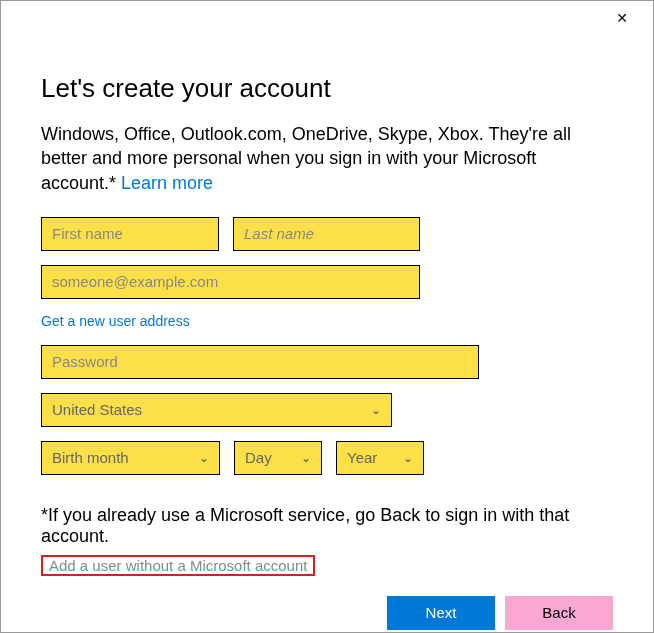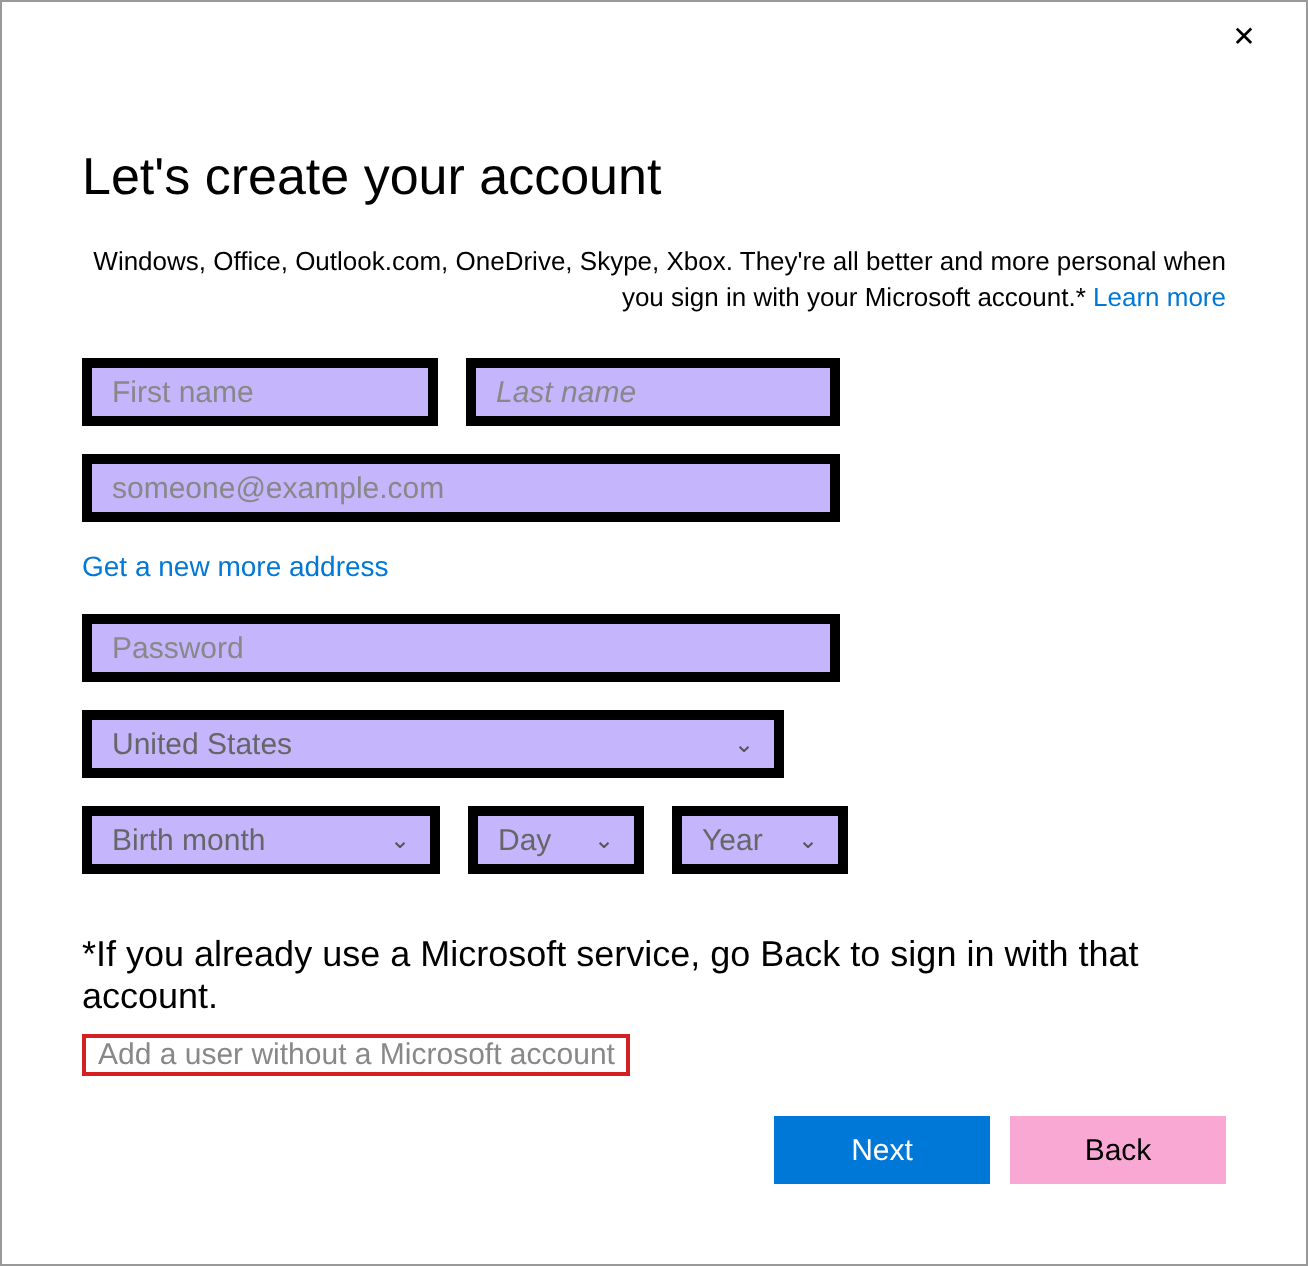--- a/index.html
+++ b/index.html
@@ -32,53 +32,52 @@
   .content {
     padding: 38px 40px 0 40px;
   }
   h1 {
     font-size: 26px;
     font-weight: 400;
     margin: 0 0 18px 0;
     color: #000;
   }
   .desc {
-    font-size: 13px;
+    font-size: 18px;
     color: #000;
     margin: 0 0 22px 0;
     line-height: 1.35;
-    text-align: right;
   }
   a.link {
     color: #0078d7;
     text-decoration: none;
   }
   .row {
     display: flex;
     gap: 14px;
     margin-bottom: 14px;
   }
   input[type=text], input[type=password], .select {
     height: 34px;
-    border: 5px solid #000000;
-    background: #c4b5fd;
+    border: 1px solid #000000;
+    background: #fde047;
     padding: 0 10px;
     font-family: inherit;
     font-size: 15px;
     color: #333;
     outline: none;
   }
   input::placeholder { color: #888; }
   .firstname {
     width: 178px;
     border: 2px solid #0078d7;
   }
   .lastname { width: 187px; font-style: italic; }
   .email { width: 379px; }
-  .password { width: 379px; }
+  .password { width: 438px; }
   .select {
     display: flex;
     align-items: center;
     justify-content: space-between;
     color: #666;
     cursor: default;
   }
   .country { width: 351px; }
   .month { width: 179px; gap: 16px; }
   .day { width: 88px; align-items: center; }
@@ -135,21 +134,21 @@
   <div class="row">
     <input type="text" class="firstname" placeholder="First name" style="">
     <input type="text" class="lastname" placeholder="Last name" style="">
   </div>
 
   <div class="row">
     <input type="text" class="email" placeholder="someone@example.com" style="">
   </div>
 
   <div class="newemail">
-    <a href="#" class="link">Get a new more address</a>
+    <a href="#" class="link">Get a new user address</a>
   </div>
 
   <div class="row">
     <input type="password" class="password" placeholder="Password" style="">
   </div>
 
   <div class="row">
     <div class="select country">
       <span>United States</span>
       <span class="chev">⌄</span>

